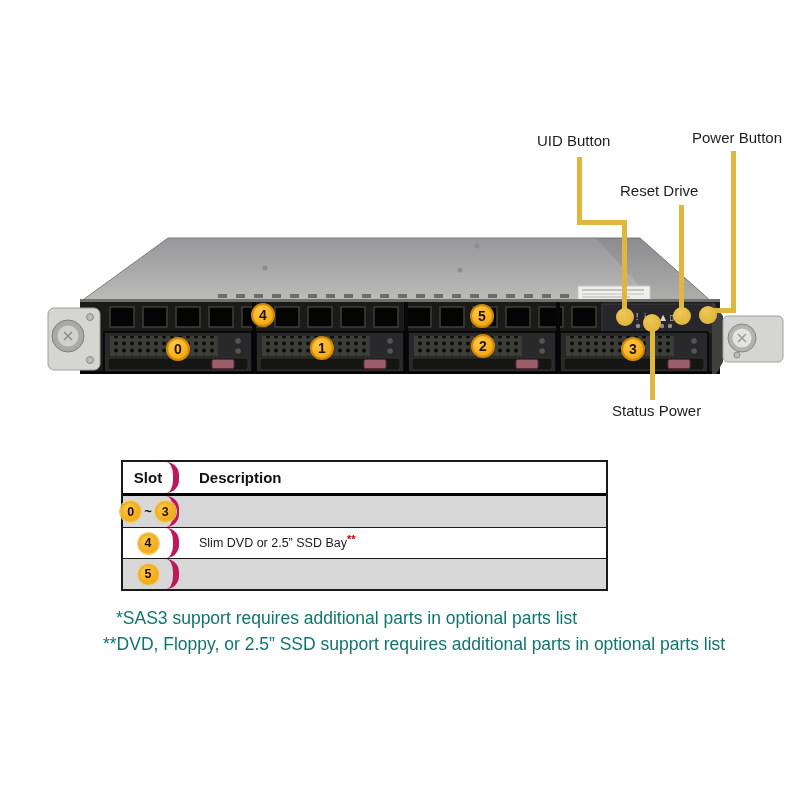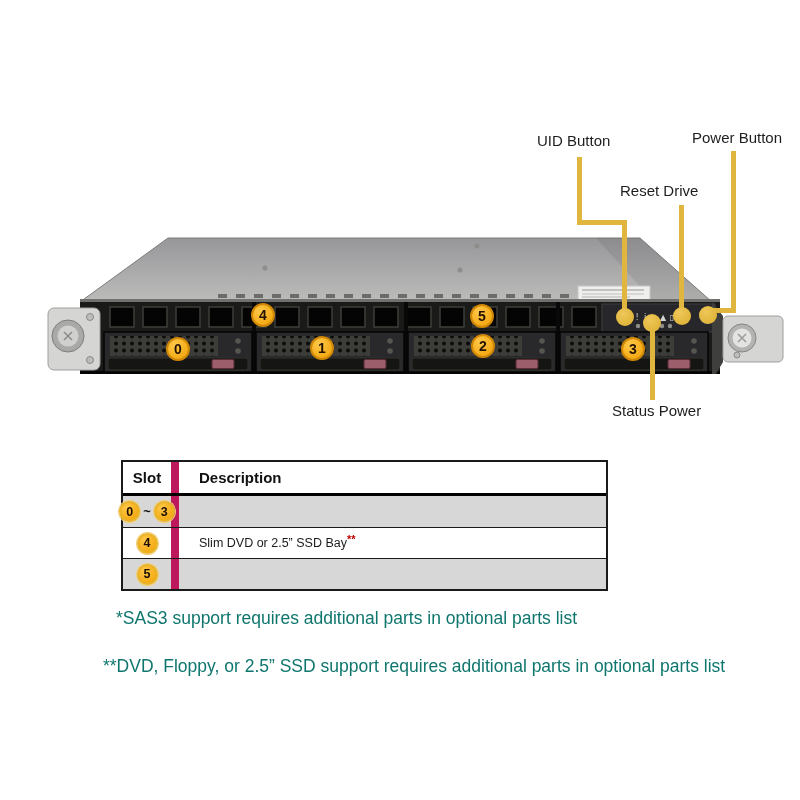--- a/index.html
+++ b/index.html
@@ -21,22 +21,22 @@
 
   
   .slot-table { position:absolute; left:121px; top:460px; width:487px;
                 border:2px solid #1a1a1a; background:#fff; }
   .t-row { display:flex; align-items:center; }
   .t-header { height:34px; border-bottom:3px solid #000; font-weight:bold; font-size:15px; color:#111; }
   .t-data { height:31px; font-size:12.5px; color:#1b1b1b; }
   .t-data + .t-data { border-top:1px solid #1a1a1a; }
   .row-gray { background:#d7d7d7; }
   .row-white { background:#ffffff; }
-  .slot-cell { width:56px; flex:0 0 56px; height:100%; border-right:8px solid #be185d;
-               display:flex; align-items:center; justify-content:center; gap:3px; }
+  .slot-cell { width:56px; flex:0 0 56px; height:100%; border-right:6px solid #be185d;
+               display:flex; align-items:center; justify-content:center; gap:3px;border-radius:13px; }
   .desc-cell { flex:1; padding-left:20px; }
   .tbadge { width:21px; height:21px; border-radius:50%; flex:0 0 21px;
             background:radial-gradient(circle at 35% 30%, #ffc84a, #f0a000);
             border:2px solid #e8b42a; box-shadow:0 0 0 1px #f3cf7b; color:#1c0e00;
             font-weight:bold; font-size:12.5px; display:flex; align-items:center; justify-content:center; }
   .tilde { font-weight:bold; font-size:13px; color:#111; }
   .marker { color:#c00000; font-weight:bold; font-size:11px; position:relative; top:-4px; }
 
   
   .footnote { position:absolute; color:#0f766e; font-size:17.5px; white-space:nowrap; }
@@ -239,15 +239,15 @@
       <div class="desc-cell"><span>Slim DVD or 2.5” SSD Bay</span><span class="marker">**</span><span></span></div>
     </div>
     <div class="t-row t-data row-gray">
       <div class="slot-cell">
         <span class="tbadge">5</span>
       </div>
     </div>
   </div>
 
   <div class="footnote" style="left:116px; top:608px;">*SAS3 support requires additional parts in optional parts list</div>
-  <div class="footnote" style="left:103px; top:634px;margin-top:22px;">**DVD, Floppy, or 2.5” SSD support requires additional parts in optional parts list</div>
+  <div class="footnote" style="left:103px; top:634px;">**DVD, Floppy, or 2.5” SSD support requires additional parts in optional parts list</div>
 
 </div>
 
 </body></html>

